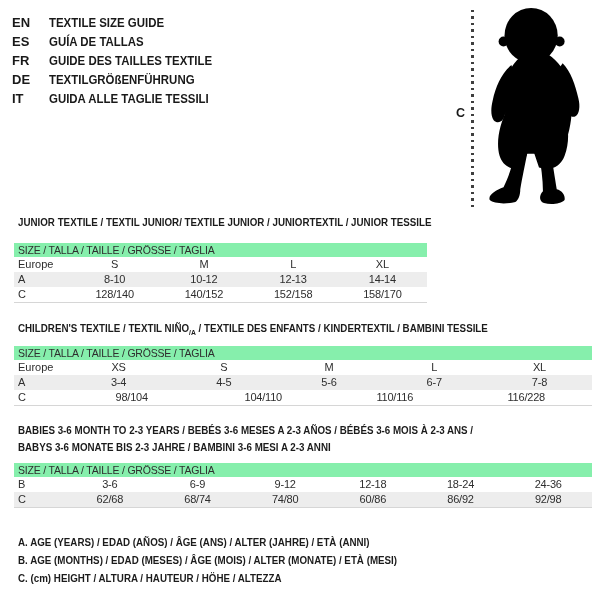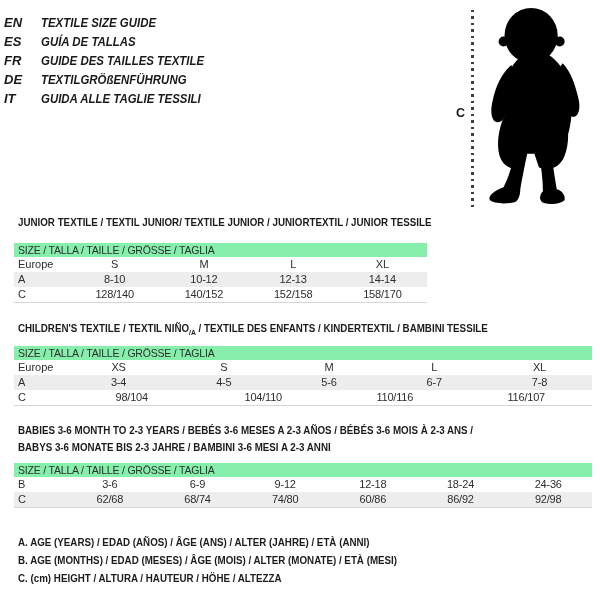--- a/index.html
+++ b/index.html
@@ -4,21 +4,21 @@
 <style>
   html,body{margin:0;padding:0;}
   body{
     width:600px;height:600px;background:#ffffff;
     font-family:"Liberation Sans","DejaVu Sans",sans-serif;
     color:#1b1b1b;overflow:hidden;position:relative;
   }
   .page{position:absolute;inset:0;}
 
   
-  .lang-block{position:absolute;left:4px;top:13px;font-style:italic;}
+  .lang-block{position:absolute;left:12px;top:13px;}
   .lang-row{display:flex;height:19px;align-items:center;
     font-weight:700;font-size:13px;color:#191919;}
   .lang-code{width:37px;flex:0 0 37px;}
   .lang-title{display:inline-block;white-space:nowrap;
     transform:scaleX(0.88);transform-origin:0 50%;}
 
   
   .measure-line{position:absolute;left:471px;top:10px;width:2.5px;height:198px;
     background:repeating-linear-gradient(to bottom,#3f3f3f 0 2.5px,transparent 2.5px 6.5px);}
   .measure-label{position:absolute;left:456px;top:106px;
@@ -142,21 +142,21 @@
       <span class="t-cell">4-5</span>
       <span class="t-cell">5-6</span>
       <span class="t-cell">6-7</span>
       <span class="t-cell">7-8</span>
     </div>
     <div class="t-row">
       <span class="t-label">C</span>
       <span class="t-cell">98/104</span>
       <span class="t-cell">104/110</span>
       <span class="t-cell">110/116</span>
-      <span class="t-cell">116/107</span>
+      <span class="t-cell">116/228</span>
     </div>
   </div>
 
   <div class="sec-heading h3">
     <span class="hl">BABIES 3-6 MONTH TO 2-3 YEARS / BEBÉS 3-6 MESES A 2-3 AÑOS / BÉBÉS 3-6 MOIS À 2-3 ANS /</span>
     <span class="hl">BABYS 3-6 MONATE BIS 2-3 JAHRE / BAMBINI 3-6 MESI A 2-3 ANNI</span>
   </div>
   <div class="size-table t3">
     <div class="t-bar">SIZE / TALLA / TAILLE / GRÖSSE / TAGLIA</div>
     <div class="t-row">

